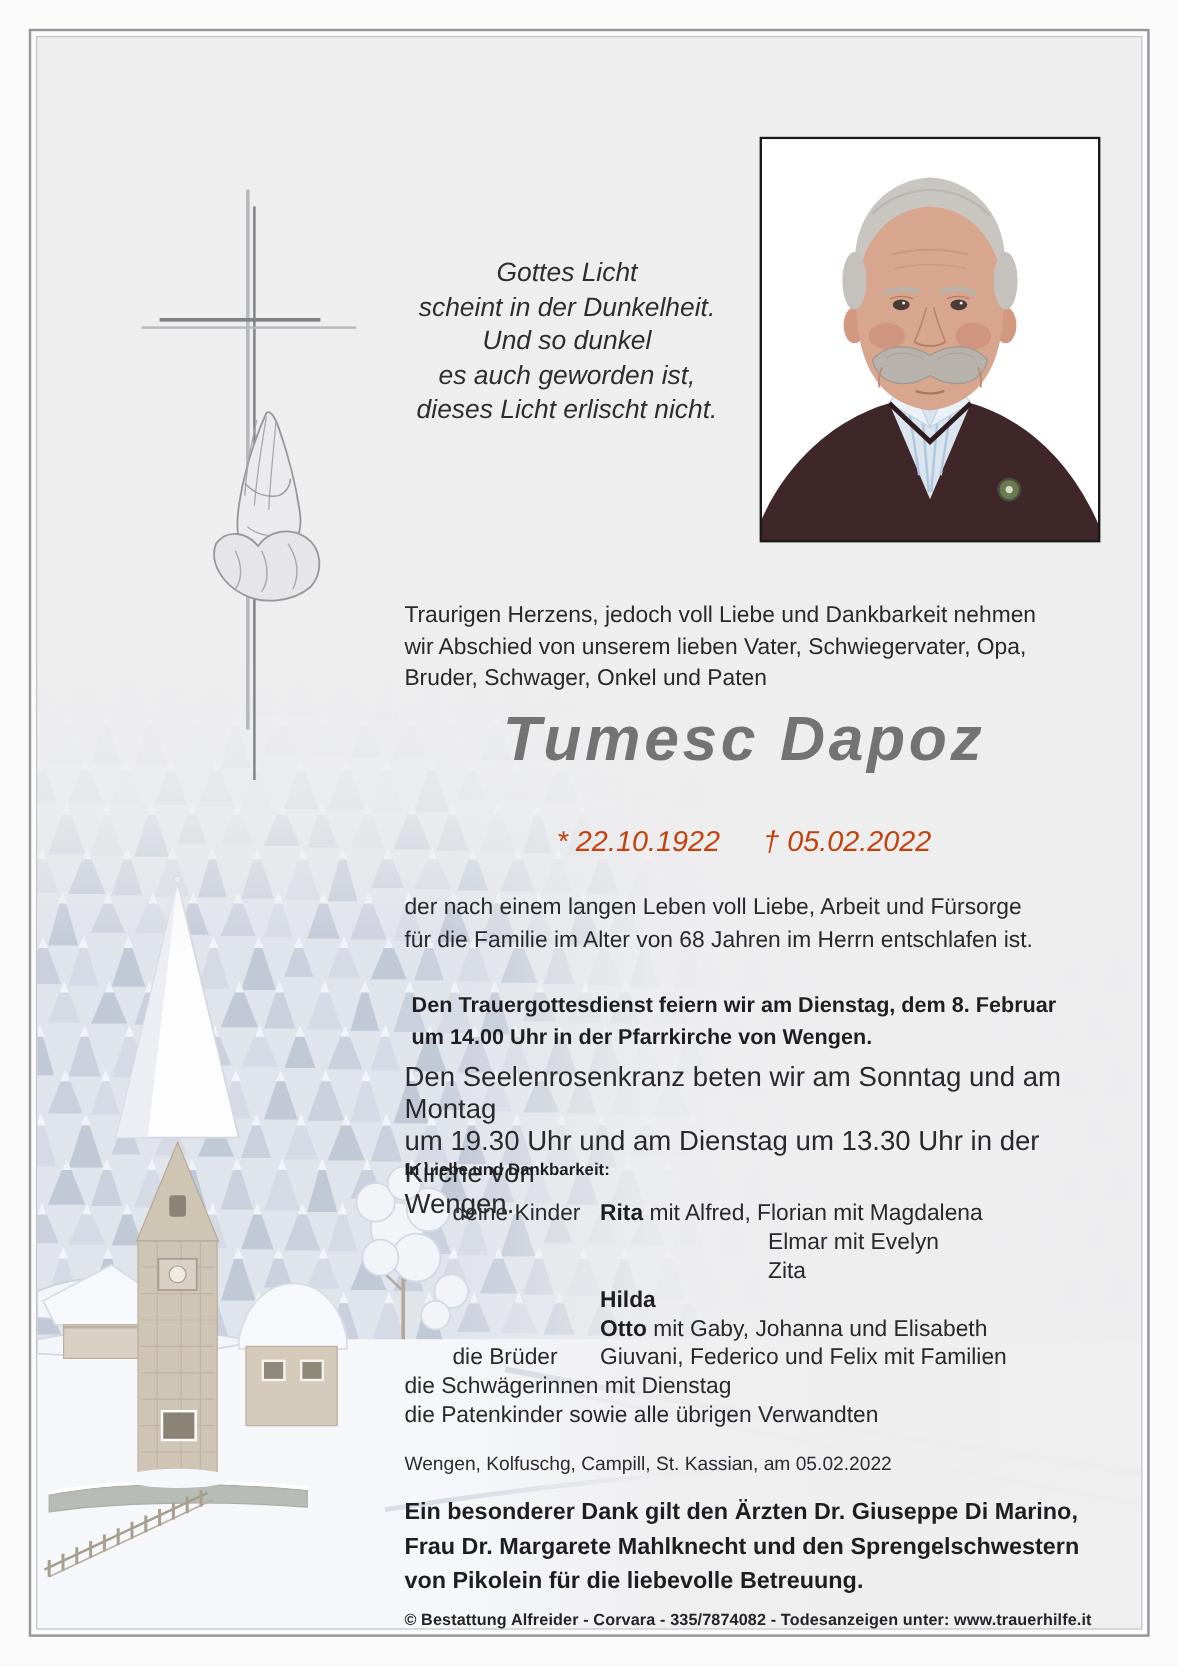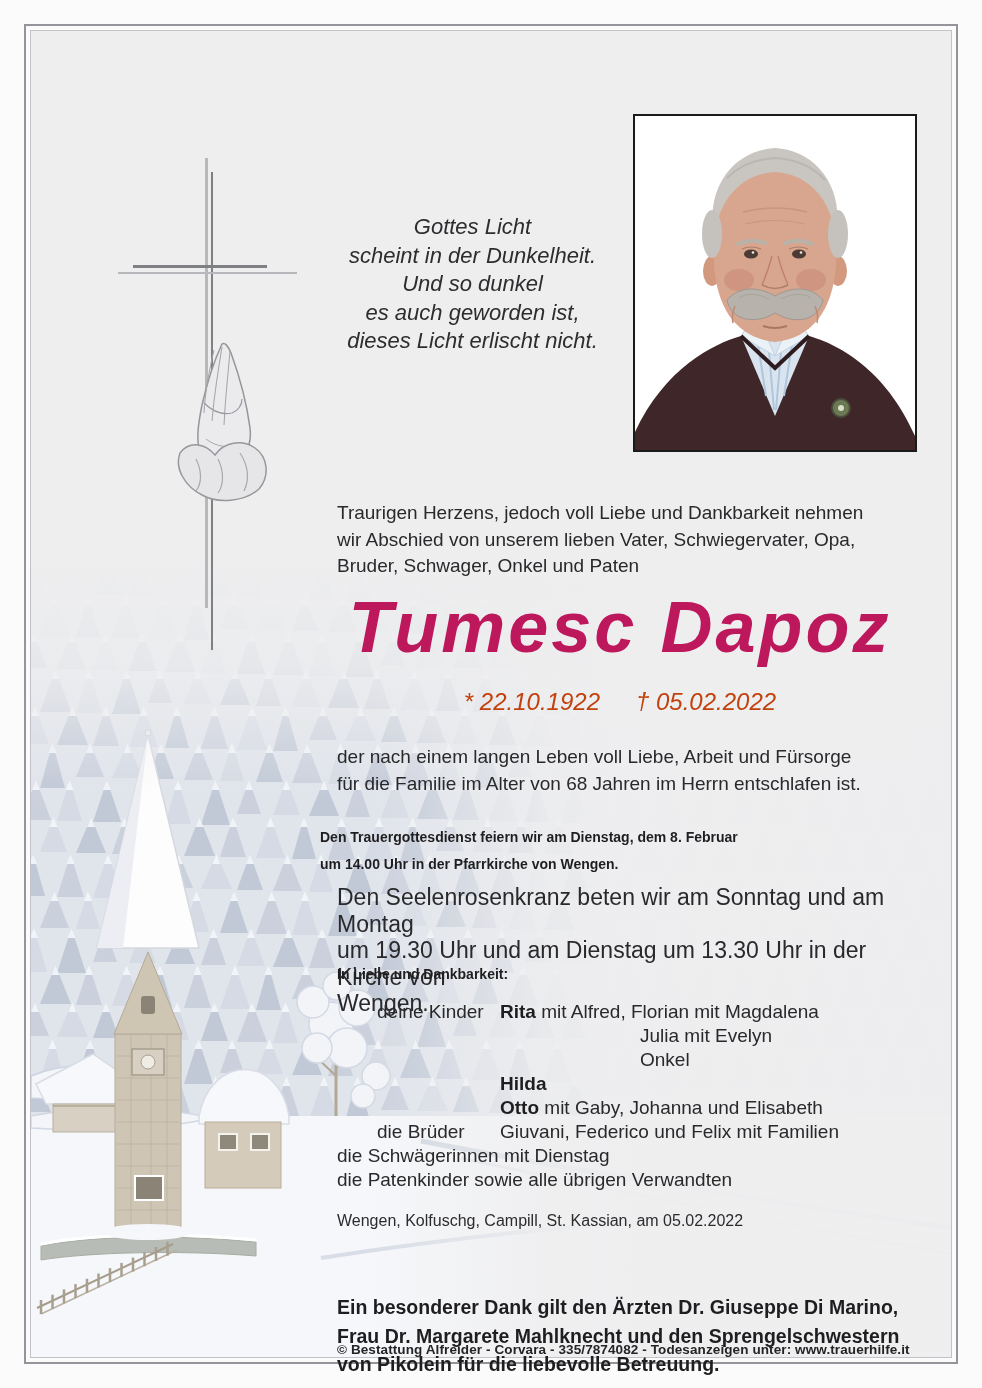--- a/index.html
+++ b/index.html
@@ -30,34 +30,34 @@
   .hands{position:absolute;left:162px;top:341px;width:124px;height:168px;z-index:3;}
 
   
   .photo{position:absolute;left:633px;top:114px;width:280px;height:334px;border:2px solid #1a1a1a;background:#ffffff;z-index:5;}
   .photo svg{display:block;}
 
   
   .txt{position:absolute;z-index:5;}
   .quote{left:290px;top:213px;width:365px;text-align:center;font-style:italic;font-size:22px;line-height:28.5px;white-space:pre-line;color:#2d2d2f;}
   .intro{left:337px;top:500px;width:590px;font-size:19px;line-height:26.5px;white-space:pre-line;}
-  .name{left:335px;top:586px;width:570px;text-align:center;font-style:italic;font-weight:600;font-size:72px;letter-spacing:3px;color:#be185d;}
+  .name{left:335px;top:586px;width:570px;text-align:center;font-style:italic;font-weight:600;font-size:52px;letter-spacing:3px;color:#737373;}
   .dates{left:335px;top:688px;width:570px;text-align:center;font-style:italic;font-size:24px;color:#c2410c;}
   .dates .gap{display:inline-block;width:36px;}
   .life{left:337px;top:744px;width:590px;font-size:19px;line-height:26.5px;white-space:pre-line;}
-  .service{left:320px;top:824px;width:590px;font-size:14px;line-height:27px;white-space:pre-line;font-weight:bold;color:#1e1e20;}
+  .service{left:343px;top:824px;width:590px;font-size:18px;line-height:27px;white-space:pre-line;font-weight:bold;color:#1e1e20;}
   .rosary{left:337px;top:884px;width:590px;font-size:23px;line-height:26.5px;white-space:pre-line;}
   .closing{left:337px;top:966px;font-size:14px;font-weight:bold;color:#1e1e20;}
   .family{left:337px;top:1000px;width:600px;font-size:19px;line-height:24px;}
   .frow{display:flex;margin-left:40px;}
   .flabel{width:123px;flex:none;}
   .fval.indent{padding-left:140px;}
   .b{font-weight:bold;color:#1e1e20;}
   .placesdate{left:337px;top:1212px;font-size:16px;color:#2c2c2e;}
-  .thanks{left:337px;top:1246px;width:600px;font-size:19.5px;line-height:28.5px;white-space:pre-line;font-weight:bold;color:#1e1e20;margin-top:47px;}
+  .thanks{left:337px;top:1246px;width:600px;font-size:19.5px;line-height:28.5px;white-space:pre-line;font-weight:bold;color:#1e1e20;}
   .footer{left:337px;top:1342px;font-size:13.5px;font-weight:bold;letter-spacing:.1px;color:#242426;}
 </style>
 </head>
 <body>
 
 <div class="card-bg"></div>
 
 <div class="scene">
   <svg id="scene-svg" width="920" height="801" viewBox="0 0 920 801">
     <rect x="0" y="0" width="560" height="590" fill="#dde2ea" opacity="0.85"></rect>
@@ -780,25 +780,25 @@
 
 <div class="txt closing">In Liebe und Dankbarkeit:</div>
 
 <div class="txt family">
   <div class="frow">
     <span class="flabel">deine Kinder</span>
     <span class="fval"><span class="b">Rita</span><span> mit Alfred, Florian mit Magdalena</span></span>
   </div>
   <div class="frow">
     <span class="flabel"></span>
-    <span class="fval indent"><span class="b"></span><span>Julia mit Evelyn</span></span>
+    <span class="fval indent"><span class="b"></span><span>Elmar mit Evelyn</span></span>
   </div>
   <div class="frow">
     <span class="flabel"></span>
-    <span class="fval indent"><span class="b"></span><span>Onkel</span></span>
+    <span class="fval indent"><span class="b"></span><span>Zita</span></span>
   </div>
   <div class="frow">
     <span class="flabel"></span>
     <span class="fval"><span class="b">Hilda</span><span></span></span>
   </div>
   <div class="frow">
     <span class="flabel"></span>
   </div>
   <div class="frow">
     <span class="flabel"></span>

